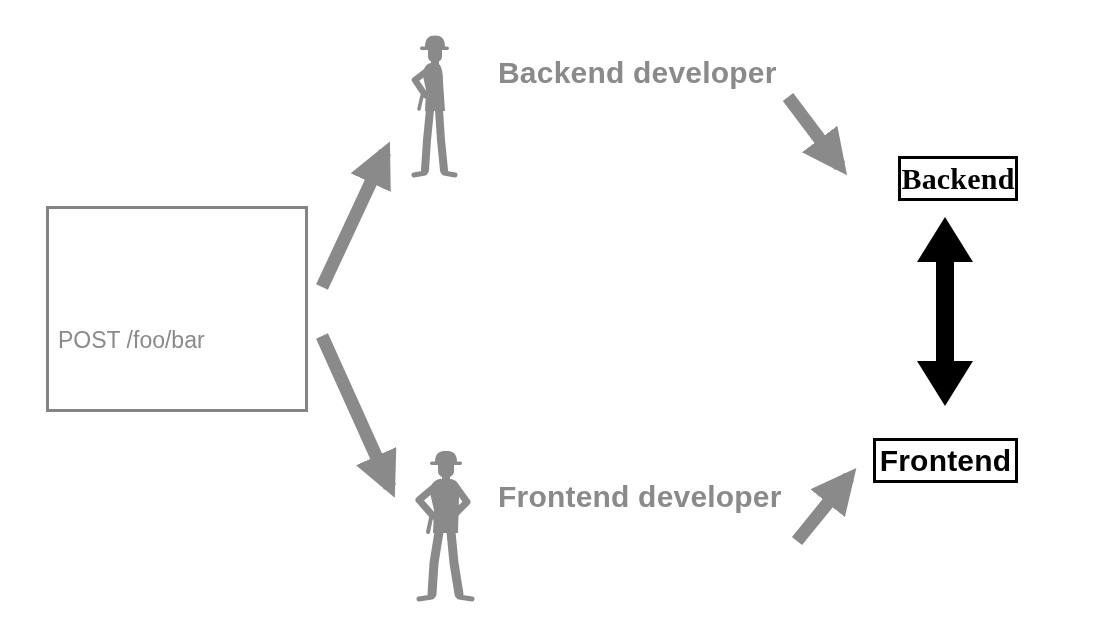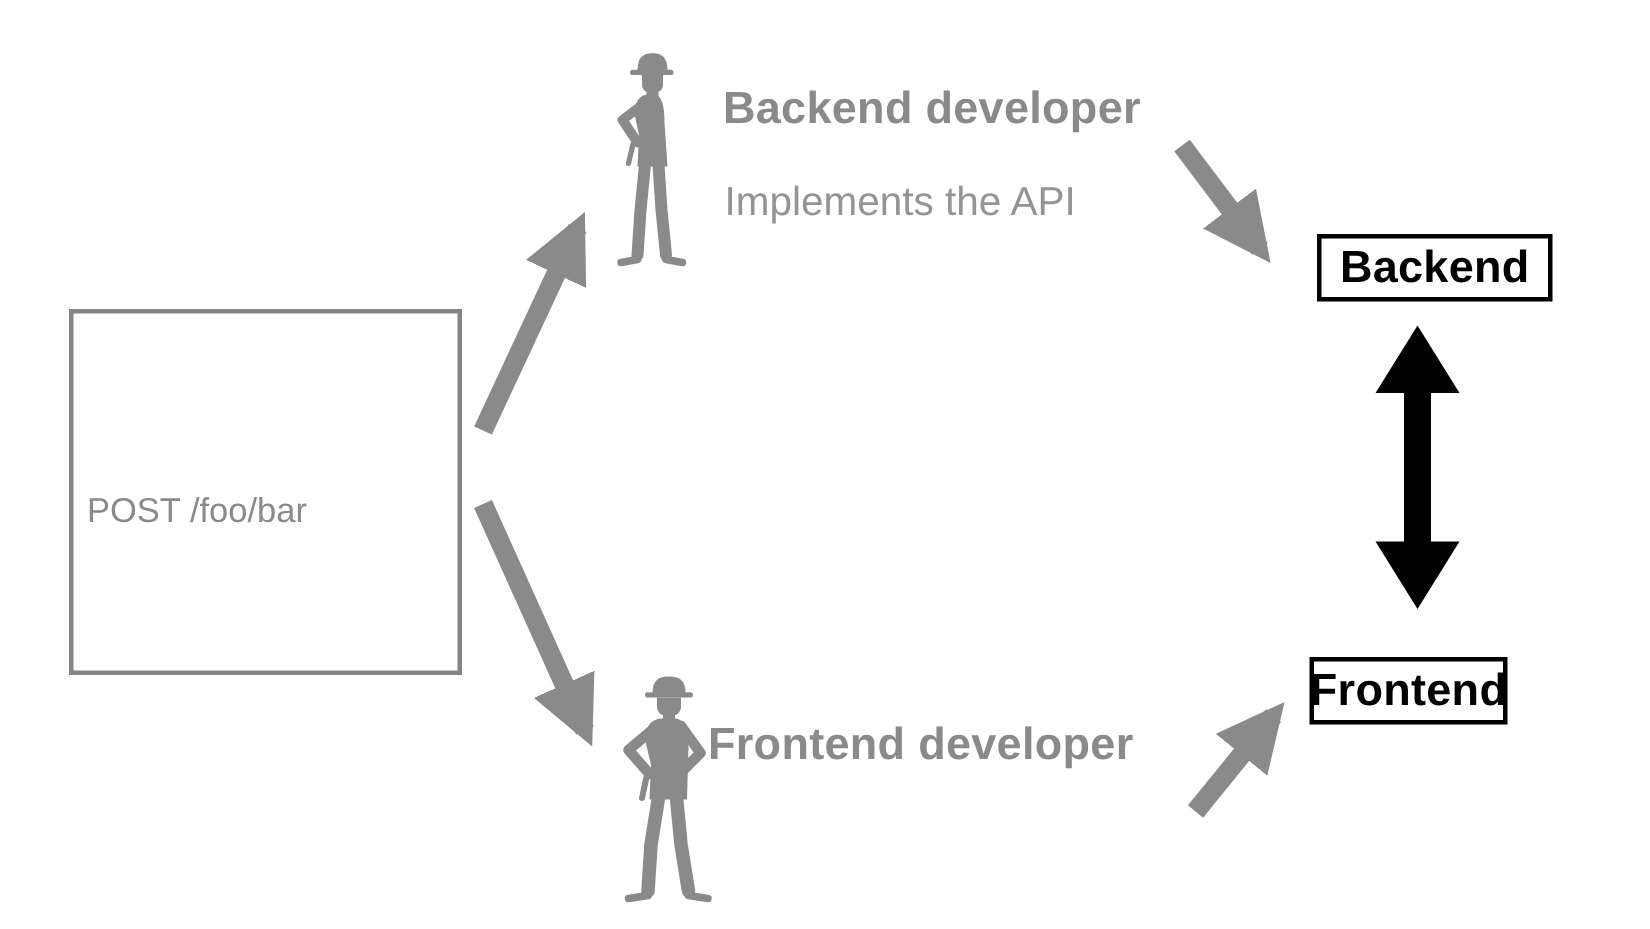--- a/index.html
+++ b/index.html
@@ -3,40 +3,40 @@
 <meta charset="utf-8">
 <style>
   html,body{margin:0;padding:0;background:#fff;}
   .canvas{
     position:relative;width:1100px;height:619px;background:#ffffff;overflow:hidden;
     font-family:"Liberation Sans","DejaVu Sans",sans-serif;
   }
   .overlay{position:absolute;left:0;top:0;width:1100px;height:619px;}
   .figure{position:absolute;}
   .spec-box{
-    position:absolute;left:46px;top:206px;width:262px;height:244px;
+    position:absolute;left:46px;top:206px;width:262px;height:206px;
     border:3px solid #848484;box-sizing:border-box;background:#fff;
   }
   .spec-lines{margin-top:-6px;padding:0 9px;font-size:23px;line-height:55px;
     color:#8a8a8a;white-space:pre;}
   .dev-title{
     position:absolute;font-size:30px;font-weight:bold;color:#8a8a8a;
-    line-height:32px;white-space:nowrap;letter-spacing:0.2px;
+    line-height:32px;white-space:nowrap;letter-spacing:0.2px;margin-left:16px;
   }
   .dev-subtitle{
     position:absolute;font-size:27px;font-weight:400;color:#949494;
     line-height:30px;white-space:nowrap;
   }
   .node-box{
     position:absolute;border:3px solid #000;background:#fff;box-sizing:border-box;
     display:flex;align-items:center;justify-content:center;
     font-size:30px;font-weight:bold;color:#000;letter-spacing:0.2px;
   }
-  .node-backend{left:878px;top:156px;width:157px;height:45px;}
-  .node-frontend{left:873px;top:438px;width:132px;height:45px;}
+  .node-backend{left:898px;top:156px;width:120px;height:45px;font-family:Liberation Serif, serif;}
+  .node-frontend{left:873px;top:438px;width:145px;height:45px;}
 </style>
 </head>
 <body>
 
 <div class="canvas">
 
   <svg class="overlay" viewBox="0 0 1100 619">
     <defs>
       <marker id="grayhead" viewBox="0 0 3.5 3.4" refX="2.6" refY="1.7" markerWidth="3.5" markerHeight="3.4" orient="auto">
         <path d="M0,0 L3.5,1.7 L0,3.4 Z" fill="#8a8a8a"></path>
@@ -68,41 +68,40 @@
     <g stroke="#8a8a8a" fill="none" stroke-linecap="round" stroke-linejoin="round">
       <polyline points="33,33 16,46 26,61" stroke-width="6.5"></polyline>
       <line x1="23" y1="62" x2="20" y2="75" stroke-width="3.5"></line>
       <polyline points="31,76 28,106 26,136" stroke-width="8"></polyline>
       <polyline points="40,76 42,106 45,136" stroke-width="8"></polyline>
       <line x1="26" y1="139" x2="15" y2="141" stroke-width="5"></line>
       <line x1="45" y1="139" x2="56" y2="141" stroke-width="5"></line>
     </g>
   </svg>
   <div class="dev-title" style="left:482px;top:57px">Backend developer</div>
-  <div class="dev-subtitle" style="left:483px;top:119px">Implements the API</div>
 
   <svg class="figure" style="left:402px;top:450px" width="90" height="152" viewBox="0 0 90 152">
     <g fill="#8a8a8a" stroke="none">
       <path d="M33,12 C33,3.5 37,1 44,1 C51,1 55,3.5 55,12 Z"></path>
       <rect x="28" y="11.5" width="32" height="3.5" rx="1.7"></rect>
       <path d="M36,15 h16 v6 c0,4 -3,6.5 -8,6.5 s-8,-2.5 -8,-6.5 Z"></path>
       <rect x="40" y="25" width="8" height="7"></rect>
       <path d="M38,29 C31,30 28,36 28,43 L32,60 L31,83 L56,83 L57,48 C57,36 54,30 49,29 Z"></path>
     </g>
     <g stroke="#8a8a8a" fill="none" stroke-linecap="round" stroke-linejoin="round">
       <polyline points="36,34 17,50 31,66" stroke-width="7"></polyline>
       <polyline points="52,34 65,52 51,66" stroke-width="7"></polyline>
       <line x1="29" y1="68" x2="26" y2="82" stroke-width="4"></line>
       <polyline points="37,82 32,113 30,144" stroke-width="9"></polyline>
       <polyline points="49,82 52,113 57,144" stroke-width="9"></polyline>
       <line x1="30" y1="147" x2="17" y2="149" stroke-width="5"></line>
       <line x1="57" y1="147" x2="70" y2="149" stroke-width="5"></line>
     </g>
   </svg>
-  <div class="dev-title" style="left:472px;top:481px">Frontend developer</div>
+  <div class="dev-title" style="left:482px;top:481px">Frontend developer</div>
 
   <div class="node-box node-backend">
     <span>Backend</span>
   </div>
   <div class="node-box node-frontend">
     <span>Frontend</span>
   </div>
 
 </div>
 

